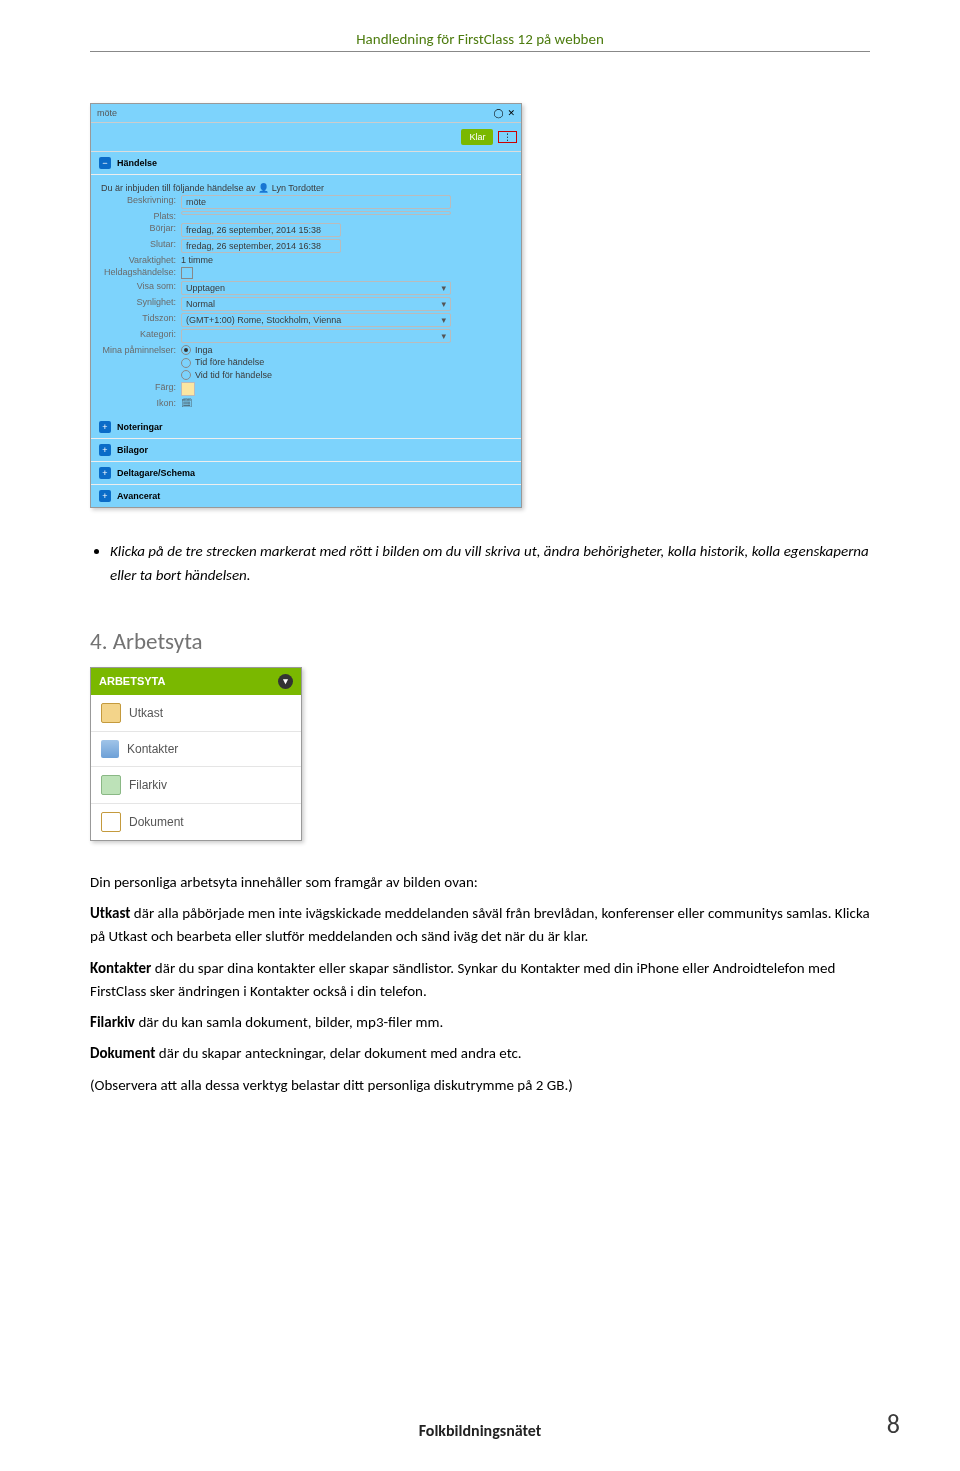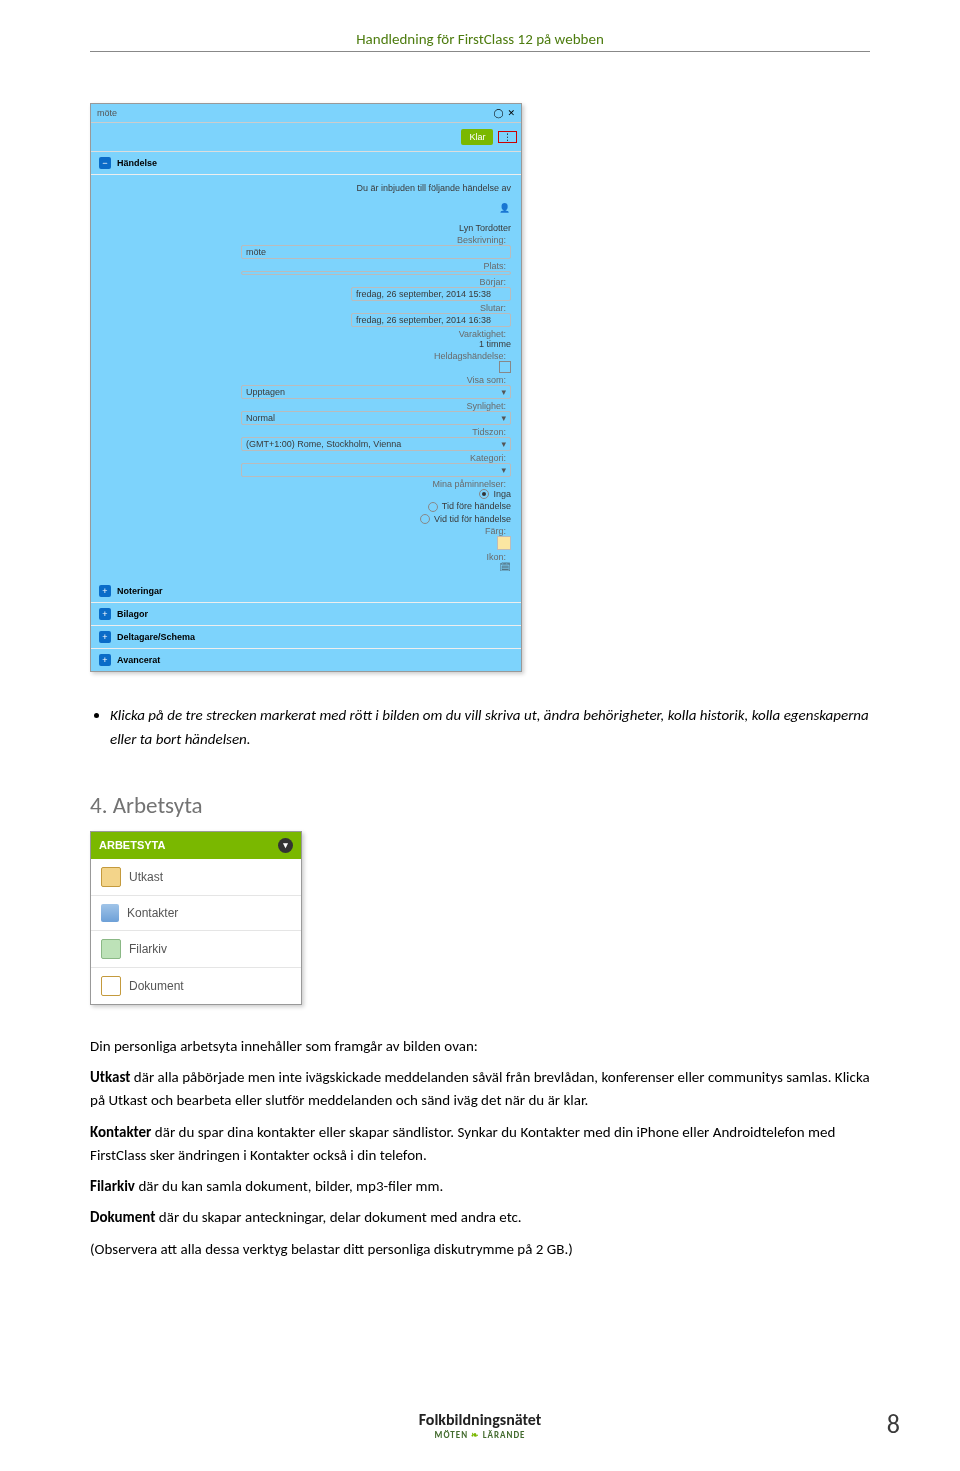--- a/index.html
+++ b/index.html
@@ -87,24 +87,23 @@
     font-size: 9px;
     line-height: 12px;
     text-align: center;
     border-radius: 2px;
   }
   .shot1 .form {
     padding: 6px 10px;
   }
   .shot1 .form .row {
     display: flex;
-    align-items: flex-end;
+    align-items: flex-start;
     margin: 2px 0;
     color: #3a3a3a;
-    flex-direction: column;
   }
   .shot1 .form .lbl {
     width: 75px;
     text-align: right;
     padding-right: 5px;
     color: #6a6a6a;
   }
   .shot1 .form .inp {
     border: 1px solid #bbb;
     border-radius: 2px;
@@ -431,21 +430,16 @@
   <div class="para">
     <b>Filarkiv</b><span> där du kan samla dokument, bilder, mp3-filer mm.</span>
   </div>
   <div class="para">
     <b>Dokument</b><span> där du skapar anteckningar, delar dokument med andra etc.</span>
   </div>
   <div class="para">(Observera att alla dessa verktyg belastar ditt personliga diskutrymme på 2 GB.)</div>
 
   <div class="footer">
     <div class="brand">Folkbildningsnätet</div>
-    <div class="tag">
-      <span>MÖTEN</span>
-      <span class="g"> ❧ </span>
-      <span>LÄRANDE</span>
-    </div>
   </div>
   <div class="pagenum">8</div>
 
 </div>
 
 </body></html>

